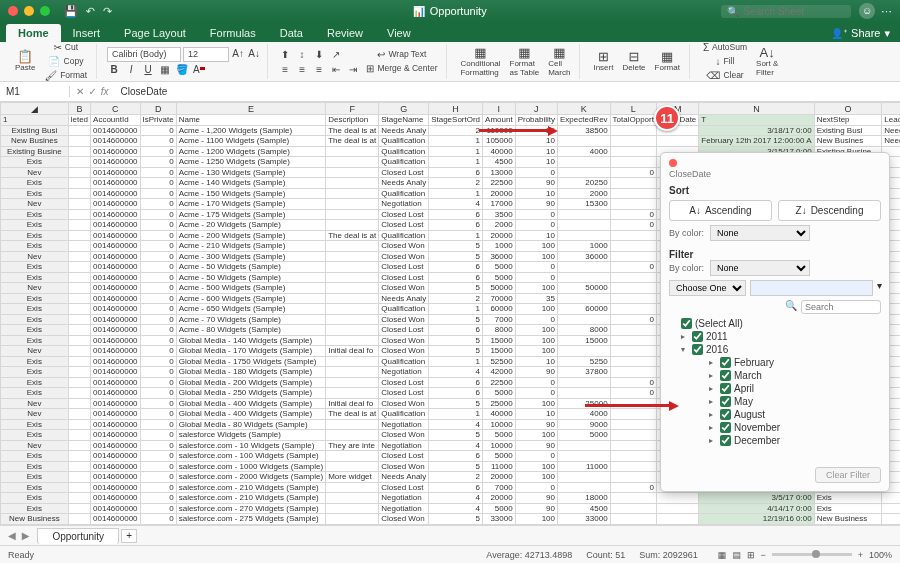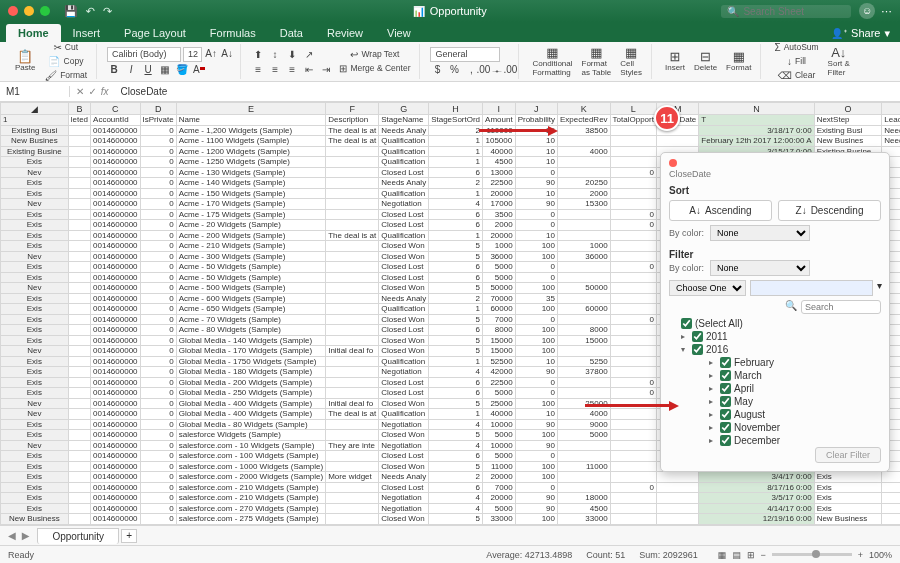--- a/index.html
+++ b/index.html
@@ -29,21 +29,21 @@
   .ribbon { height: 40px; background: #f7f7f7; border-bottom: 1px solid #d7d7d7; display: flex; align-items: center; padding: 2px 6px; gap: 4px; font-size: 9px; color: #444; }
   .rgroup { display: flex; align-items: center; gap: 3px; border-right: 1px solid #e2e2e2; padding: 0 6px; height: 100%; }
   .rgroup:last-child { border-right: none; }
   .rbtn { display: flex; flex-direction: column; align-items: center; justify-content: center; padding: 1px 3px; cursor: default; font-size: 8px; line-height: 1.1; }
   .rbtn .ico { font-size: 13px; }
   .rbtn.sm { flex-direction: row; gap: 3px; font-size: 8.5px; }
   .rbtn.sm .ico { font-size: 10px; }
   .rcol { display: flex; flex-direction: column; gap: 1px; }
   .font-box { display: flex; gap: 2px; }
   .font-sel { border: 1px solid #c4c4c4; background: #fff; padding: 1px 4px; font-size: 9px; height: 15px; display: flex; align-items: center; }
-  .font-sel.name { width: 74px; } .font-sel.size { width: 19px; }
+  .font-sel.name { width: 74px; } .font-sel.size { width: 46px; }
   .btnrow { display: flex; gap: 3px; }
   .mini { width: 14px; height: 14px; display: inline-flex; align-items: center; justify-content: center; border: 1px solid transparent; font-size: 10px; }
   .mini.b { font-weight: bold; } .mini.i { font-style: italic; } .mini.u { text-decoration: underline; }
   .colorbar { width: 14px; height: 3px; margin-top: -2px; }
   .colorbar.y { background: #ffc000; } .colorbar.r { background: #c00000; }
   
   
   .fbar { height: 20px; display: flex; align-items: center; border-bottom: 1px solid #d7d7d7; font-size: 10px; }
   .namebox { width: 70px; border-right: 1px solid #d7d7d7; padding: 0 6px; }
   .fx-btns { display: flex; gap: 4px; padding: 0 6px; color: #888; }
@@ -77,21 +77,21 @@
   .choose-row select, .choose-row input { font-size: 9px; border: 1px solid #ccc; padding: 1px 2px; }
   .choose-row input { flex: 1; background: #e8f0fe; }
   .fp-search { display: flex; justify-content: flex-end; margin-bottom: 3px; }
   .fp-search input { width: 80px; font-size: 9px; padding: 1px 3px; border: 1px solid #ccc; border-radius: 3px; }
   .tree { font-size: 10px; margin-left: 12px; }
   .tree-item { display: flex; align-items: center; gap: 3px; padding: 1px 0; }
   .tree-item.lvl1 { margin-left: 14px; }
   .tree-item.lvl2 { margin-left: 28px; }
   .tree-item input[type=checkbox] { width: 11px; height: 11px; accent-color: #2a7a4f; }
   .tree-caret { width: 8px; display: inline-block; color: #666; font-size: 8px; }
-  .clear-filter { text-align: right; margin-top: 0; }
+  .clear-filter { text-align: right; margin-top: 20px; }
   .clear-filter button { font-size: 9px; padding: 2px 10px; border: 1px solid #ccc; background: #f4f4f4; border-radius: 3px; color: #999; }
   
   
   .callout { position: absolute; width: 26px; height: 26px; border-radius: 50%; background: #e44; color: #fff; font-size: 13px; font-weight: bold; display: flex; align-items: center; justify-content: center; border: 2px solid #fff; box-shadow: 0 1px 3px rgba(0,0,0,.4); z-index: 60; }
   .arrow { position: absolute; height: 0; z-index: 55; }
   .arrow .line { height: 3px; background: #c22; }
   .arrow .head { width: 0; height: 0; border-top: 5px solid transparent; border-bottom: 5px solid transparent; border-left: 10px solid #c22; position: absolute; right: -9px; top: -3.5px; }
   
   
   .sheet-tabs { height: 20px; display: flex; align-items: center; border-top: 1px solid #d7d7d7; font-size: 10px; background: #f7f7f7; }
@@ -200,46 +200,34 @@
           <span class="ico">↩</span>
           <span>Wrap Text</span>
         </div>
       <div class="rbtn sm">
           <span class="ico">⊞</span>
           <span>Merge &amp; Center</span>
         </div>
     </div>
   </div>
   <div class="rgroup">
-    <div class="rcol">
-      <div class="font-sel" style="width:70px">General</div>
-      <div class="btnrow">
-        <span class="mini">$</span>
-        <span class="mini">%</span>
-        <span class="mini">,</span>
-        <span class="mini">.00→</span>
-        <span class="mini">←.00</span>
-      </div>
-    </div>
-  </div>
-  <div class="rgroup">
     <div class="rbtn">
         <span class="ico">▦</span>
         <span style="white-space:pre">Conditional
 Formatting</span>
       </div>
     <div class="rbtn">
         <span class="ico">▦</span>
         <span style="white-space:pre">Format
 as Table</span>
       </div>
     <div class="rbtn">
         <span class="ico">▦</span>
         <span style="white-space:pre">Cell
-Styles</span>
+March</span>
       </div>
   </div>
   <div class="rgroup">
     <div class="rbtn">
         <span class="ico">⊞</span>
         <span>Insert</span>
       </div>
     <div class="rbtn">
         <span class="ico">⊟</span>
         <span>Delete</span>
@@ -361,21 +349,21 @@
         </tr>
         <tr>
           <td class="rowhdr">New Busines</td>
           <td style=""></td>
           <td style="text-align:right;">0014600000</td>
           <td style="text-align:right;">0</td>
           <td style="">Acme - 1100 Widgets (Sample)</td>
           <td style="">The deal is at</td>
           <td style="">Qualification</td>
           <td style="text-align:right;">1</td>
-          <td style="text-align:center;">105000</td>
+          <td style="text-align:right;">105000</td>
           <td style="text-align:right;">10</td>
           <td style="text-align:right;"></td>
           <td style="text-align:right;"></td>
           <td style=""></td>
           <td style="background:#d6e9d8;text-align:right;">February 12th 2017  12:00:00 A</td>
           <td style="">New Busines</td>
           <td style="">Need estima</td>
         </tr>
         <tr>
           <td class="rowhdr">Existing Busine</td>

